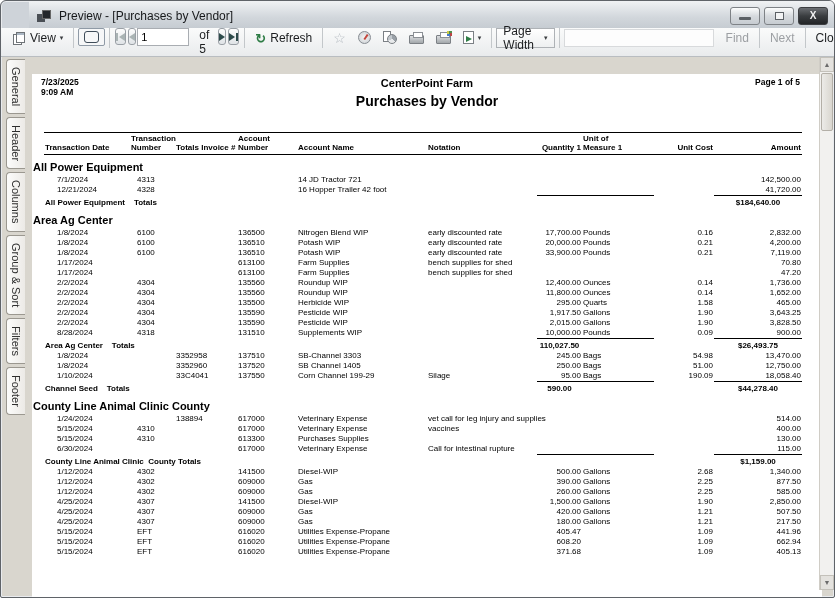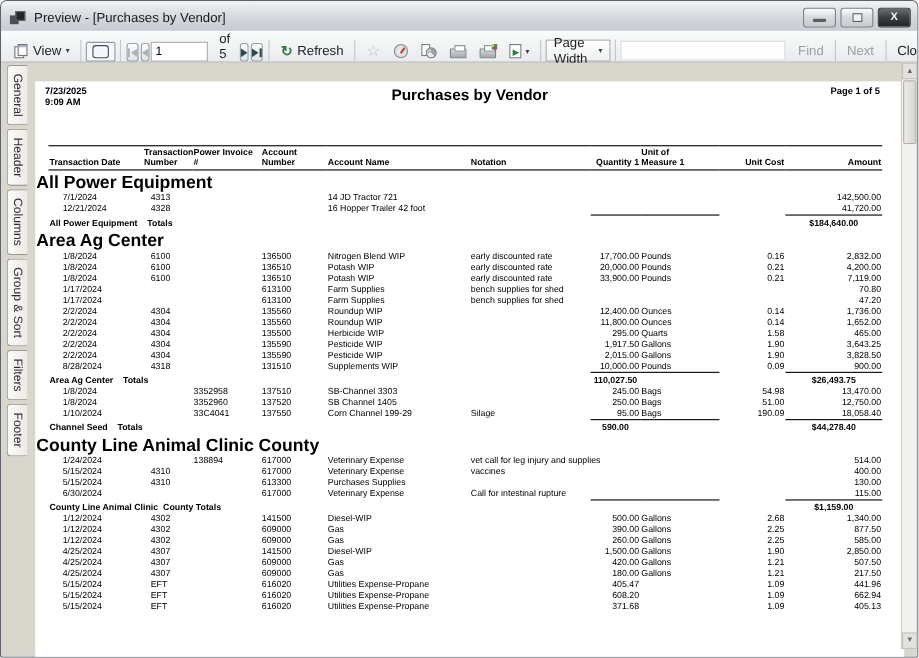--- a/index.html
+++ b/index.html
@@ -5,35 +5,35 @@
   * { box-sizing: border-box; margin: 0; padding: 0; }
   html,body { width:835px; height:598px; overflow:hidden; background:#fff;
     font-family:"Liberation Sans", sans-serif; }
 
   
   .window { position:relative; width:835px; height:598px;
     background:#ced3d9; border:1px solid #5f6368; border-radius:6px 6px 2px 2px;
     box-shadow: inset 0 0 0 1px rgba(255,255,255,.55); overflow:hidden; }
 
   .titlebar { height:27px; display:flex; align-items:center; padding:3px 6px 0 8px;
-    background:linear-gradient(#f0f2f4,#d2d7dc 60%,#c6ccd2); }
+    background:linear-gradient(#f0f2f4,#d2d7dc 60%,#c6ccd2);margin-left:28px; }
   .app-icon { position:relative; width:15px; height:13px; flex:0 0 auto; }
   .app-icon .sq1 { position:absolute; left:0; top:4px; width:8px; height:8px; background:#4a4f55; }
   .app-icon .sq2 { position:absolute; left:5px; top:0; width:9px; height:9px; background:#23262a; border:1px solid #666; }
   .title-text { margin-left:7px; font-size:12px; color:#17191b; }
   .win-btns { margin-left:auto; display:flex; gap:4px; }
   .wbtn { width:30px; height:18px; border:1px solid #7e8setting286; border:1px solid #7e8286; border-radius:3px;
     background:linear-gradient(#fcfdfd,#d6dade 50%,#c7ccd1); position:relative; cursor:default; }
   .wbtn.close { background:linear-gradient(#6b6e72,#3a3d40 50%,#232527); border-color:#3c3e41; }
   .glyph-min { position:absolute; left:8px; bottom:4px; width:12px; height:3px; background:#5b6065; border-radius:1px;}
   .glyph-restore { position:absolute; left:10px; top:4px; width:9px; height:8px; border:1.5px solid #5b6065; background:#f2f3f4;}
   .glyph-close { position:absolute; width:100%; text-align:center; top:2px; color:#f2f2f2; font-size:10px; font-weight:bold; }
 
   
-  .toolbar { height:29px; display:flex; align-items:flex-end; padding:0 6px 0 2px;
+  .toolbar { height:29px; display:flex; align-items:flex-start; padding:0 6px 0 2px;
     background:linear-gradient(#fafbfb,#e9ebed); border-bottom:1px solid #b9bdc1; font-size:12px; color:#1c1e20; }
   .grip { width:5px; height:20px; margin:0 3px 0 1px;
     background-image:radial-gradient(circle, #9aa0a5 1px, transparent 1.2px);
     background-size:4px 4px; background-position:center; }
   .sep { width:1px; height:20px; background:#c3c7ca; margin:0 4px; flex:0 0 auto; }
   .tbtn { display:flex; align-items:center; gap:4px; padding:2px 5px; border:1px solid transparent;
     border-radius:2px; white-space:nowrap; cursor:default; }
   .tbtn.framed { border-color:#8f9aa6; background:#f6f7f8; }
   .dd-arrow { font-size:7px; color:#3a3d40; }
   .pages-icon { position:relative; width:13px; height:13px; }
@@ -96,21 +96,21 @@
   .rpt-company { text-align:center; padding-top:3px; font-size:11px; font-weight:bold; }
   .rpt-title { text-align:center; padding-top:4px; font-size:14px; font-weight:bold; }
 
   table.rpt { border-collapse:collapse; table-layout:fixed; margin:14px 8px 0 12px; width:758px; }
   .rpt th { font-size:8px; font-weight:bold; vertical-align:bottom; text-align:left; padding:1px 1px 2px 1px;
     border-top:1px solid #000; border-bottom:1px solid #000; white-space:pre-line; line-height:9px; }
   .rpt th.r, .rpt td.r { text-align:right; }
   .rpt td { font-size:8px; line-height:10px; height:10px; padding:0 1px; white-space:nowrap; overflow:visible; }
   .rpt td.date { padding-left:13px; }
   .rpt td.tnum { padding-left:7px; }
-  .rpt tr.group-row td { font-size:16px; font-weight:bold; padding:6px 0 2px 0; text-indent:-11px; height:auto; line-height:12px; }
+  .rpt tr.group-row td { font-size:11px; font-weight:bold; padding:6px 0 2px 0; text-indent:-11px; height:auto; line-height:12px; }
   .rpt tr.totals-row td { font-weight:bold; height:12px; line-height:11px; vertical-align:top; padding-top:1px;text-align:center; }
   .rpt tr.totals-row td.lbl { text-align:left; white-space:pre; padding-right:2px; }
   .rpt tr.totals-row td.oline { border-top:1px solid #000; }
 </style>
 </head>
 <body>
 
 <div class="window">
 
   <div class="titlebar">
@@ -217,20 +217,21 @@
       <span class="vtab">Footer</span>
     </div>
 
     <div class="page">
       <div class="rpt-hdr">
         <div class="rpt-meta">
           <div>7/23/2025</div>
           <div>9:09 AM</div>
         </div>
         <div class="rpt-page-no">Page 1 of 5</div>
+        <div class="rpt-company">CenterPoint Farm</div>
         <div class="rpt-title">Purchases by Vendor</div>
       </div>
 
       <table class="rpt">
         <colgroup>
           <col style="width:86px">
             <col style="width:45px">
             <col style="width:62px">
             <col style="width:60px">
           <col style="width:130px">
@@ -238,21 +239,21 @@
             <col style="width:45px">
             <col style="width:72px">
           <col style="width:60px">
             <col style="width:88px">
         </colgroup>
         <thead>
           <tr>
             <th>Transaction Date</th>
             <th>Transaction
 Number</th>
-            <th>Power Invoice #</th>
+            <th>Totals Invoice #</th>
             <th>Account Number</th>
             <th>Account Name</th>
             <th>Notation</th>
             <th class="r">Quantity 1</th>
             <th>Unit of
 Measure 1</th>
             <th class="r">Unit Cost</th>
             <th class="r">Amount</th>
           </tr>
         </thead>

